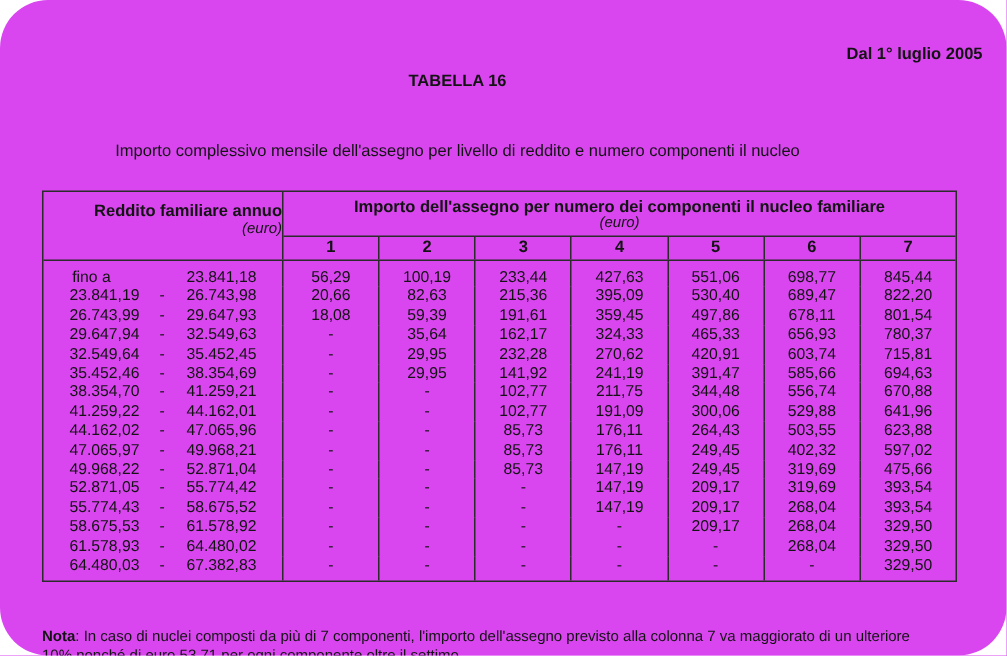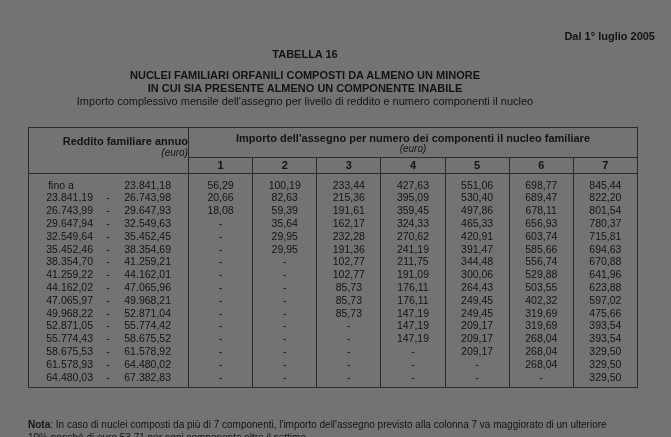--- a/index.html
+++ b/index.html
@@ -4,21 +4,21 @@
 <style>
   * { box-sizing: border-box; margin: 0; padding: 0; }
   html, body { width: 671px; height: 437px; }
   body {
     background: #ffffff;
     font-family: "Liberation Sans", sans-serif;
     color: #131313;
     position: relative;
     overflow: hidden;
   }
-  .page { position: absolute; inset: 0; background: #737373; }
+  .page { position: absolute; inset: 0; background: #d946ef; border-radius: 32px; }
 
   .date-line {
     position: absolute; top: 30px; right: 16px;
     font-size: 11px; font-weight: bold;
   }
   .tabella-label {
     position: absolute; top: 48px; left: 0; width: 610px;
     text-align: center; font-size: 11px; font-weight: bold;
   }
   .title-block {
@@ -73,24 +73,20 @@
 </style>
 </head>
 <body>
 
 <div class="page">
 
   <div class="date-line">Dal 1° luglio 2005</div>
 
   <div class="tabella-label">TABELLA 16</div>
 
-  <div class="title-block">
-    <div>NUCLEI FAMILIARI ORFANILI COMPOSTI DA ALMENO UN MINORE</div>
-    <div>IN CUI SIA PRESENTE ALMENO UN COMPONENTE INABILE</div>
-  </div>
 
   <div class="subtitle">Importo complessivo mensile dell'assegno per livello di reddito e numero componenti il nucleo</div>
 
   <div class="tbl">
     <div class="head">
       <div class="head-left">
         <div class="hl-title">Reddito familiare annuo</div>
         <div class="hl-unit">(euro)</div>
       </div>
       <div class="head-right">
@@ -181,21 +177,21 @@
           <div class="cell-val">715,81</div>
         </div>
         <div class="row">
           <div class="cell-left">
             <div class="lo">35.452,46</div>
             <div class="dash">-</div>
             <div class="hi">38.354,69</div>
           </div>
           <div class="cell-val">-</div>
           <div class="cell-val">29,95</div>
-          <div class="cell-val">191,36</div>
+          <div class="cell-val">141,92</div>
           <div class="cell-val">241,19</div>
           <div class="cell-val">391,47</div>
           <div class="cell-val">585,66</div>
           <div class="cell-val">694,63</div>
         </div>
         <div class="row">
           <div class="cell-left">
             <div class="lo">38.354,70</div>
             <div class="dash">-</div>
             <div class="hi">41.259,21</div>

